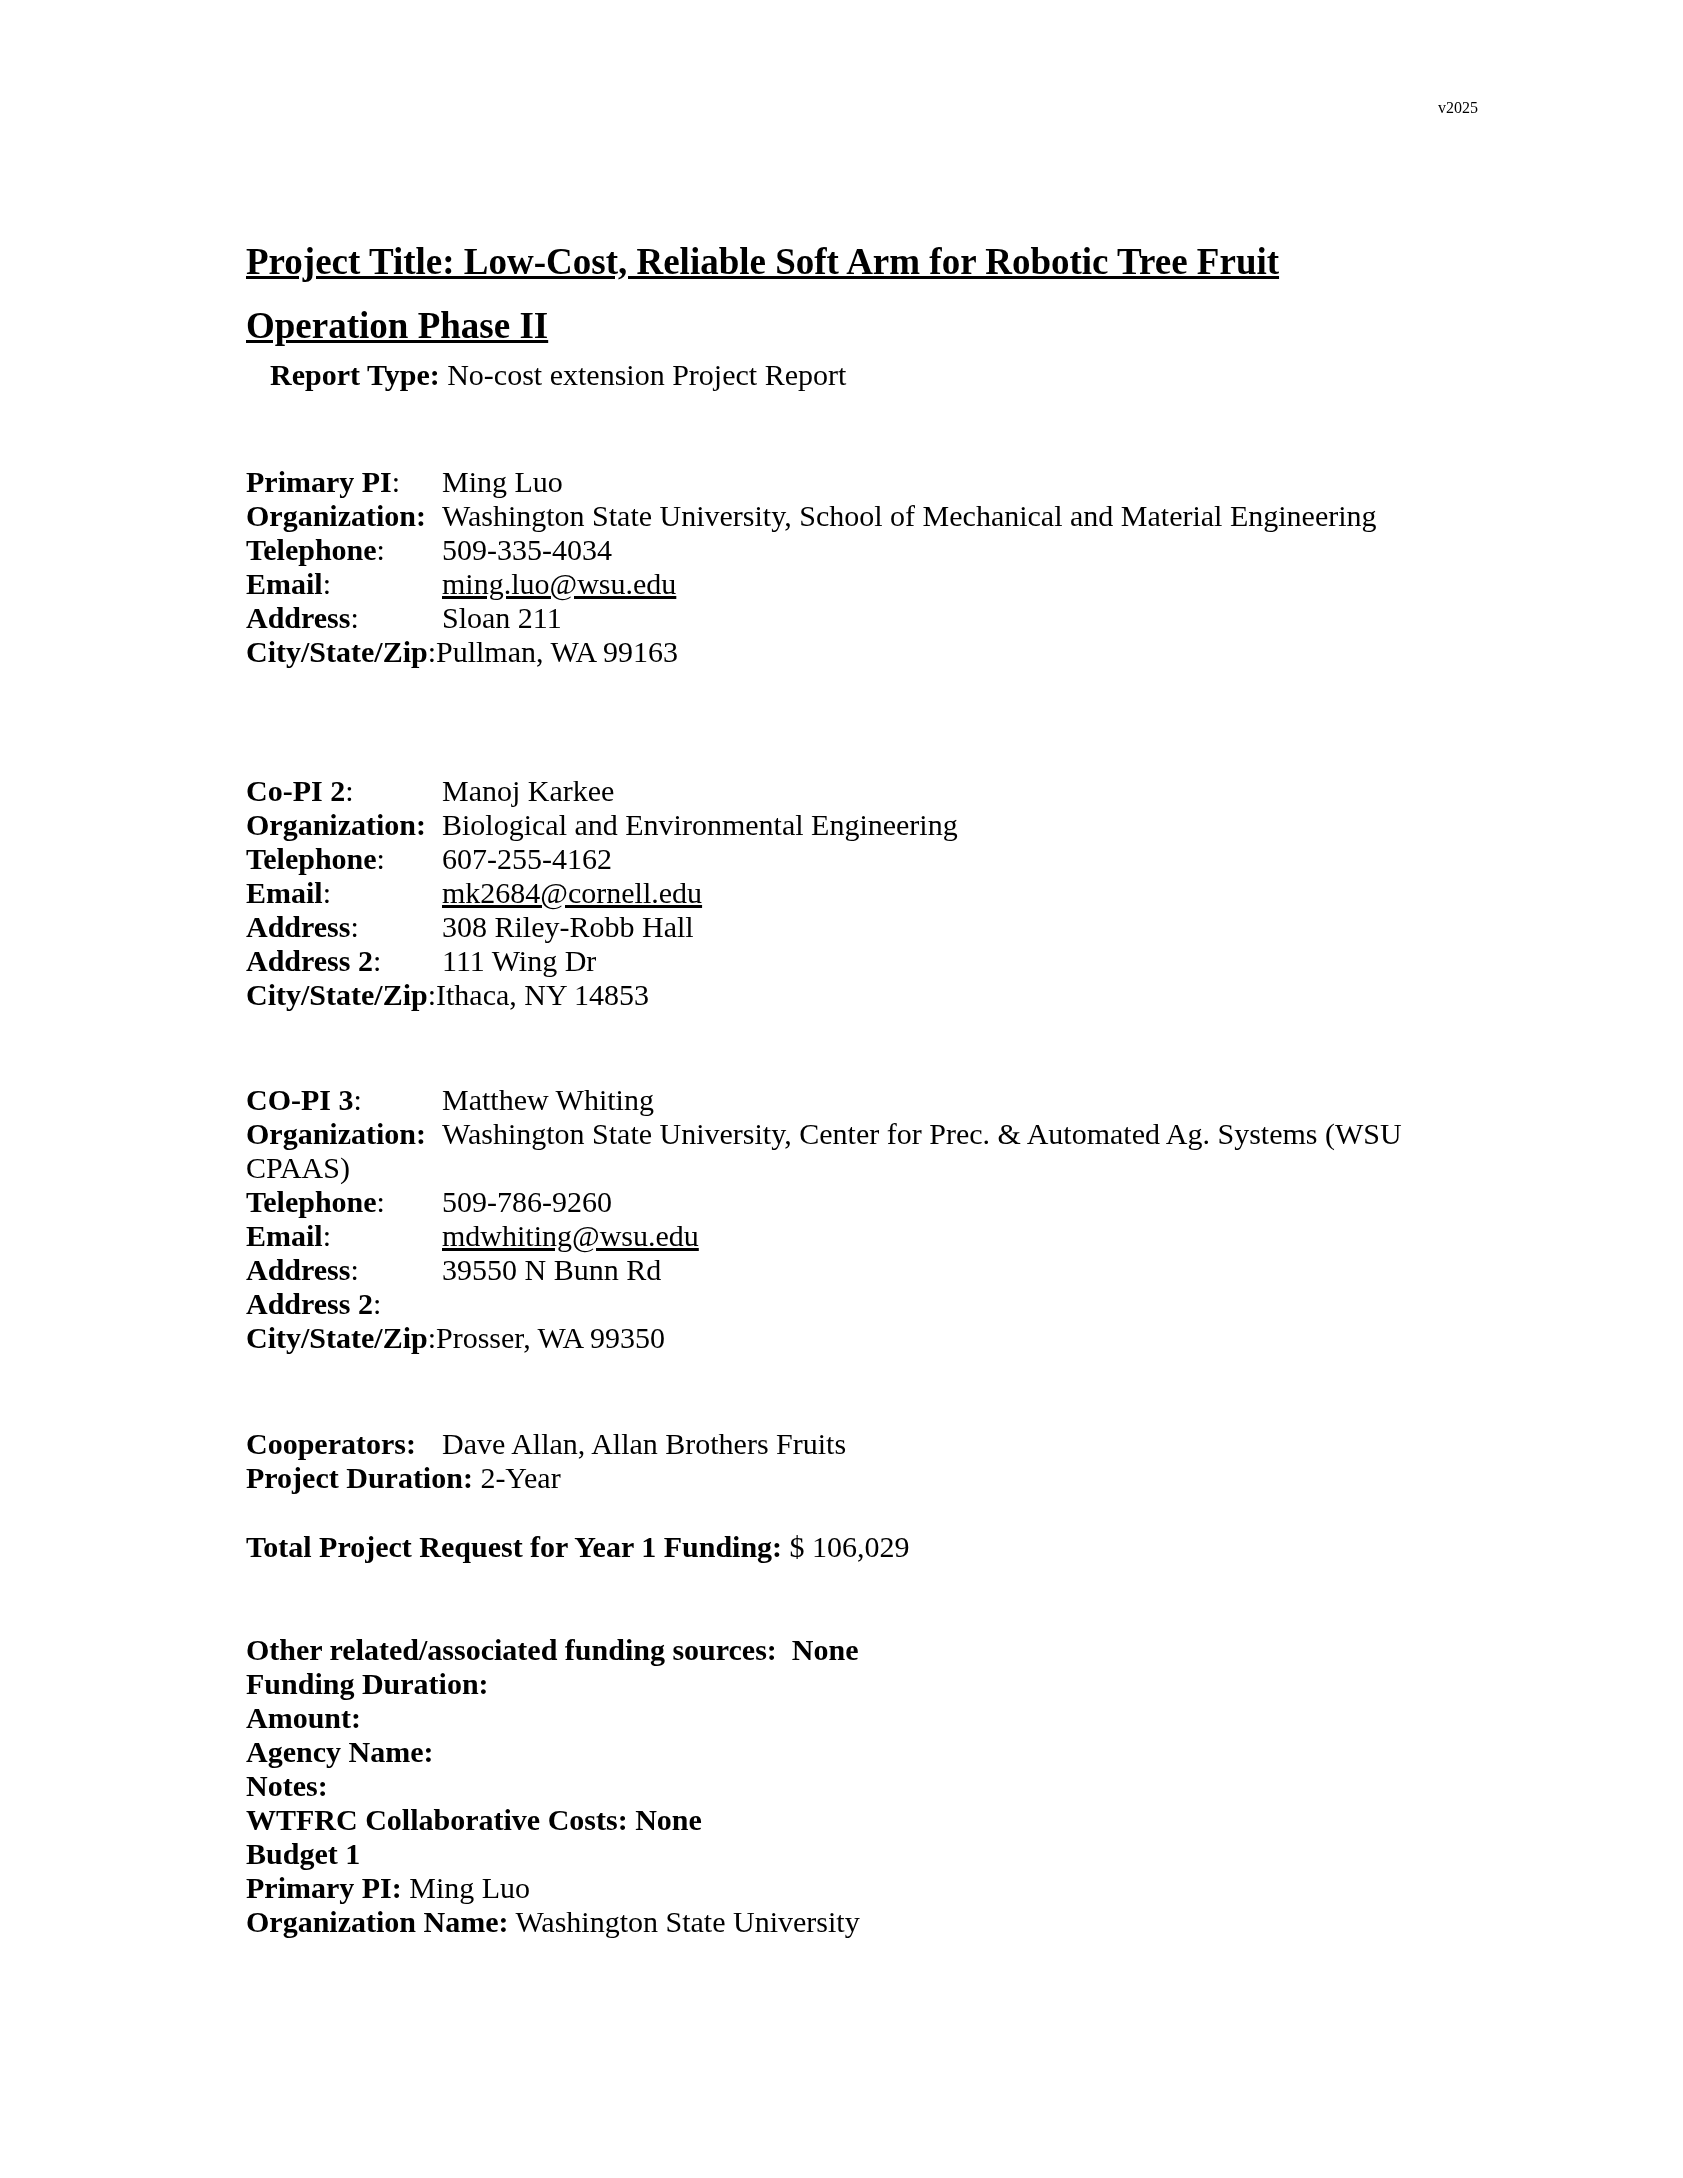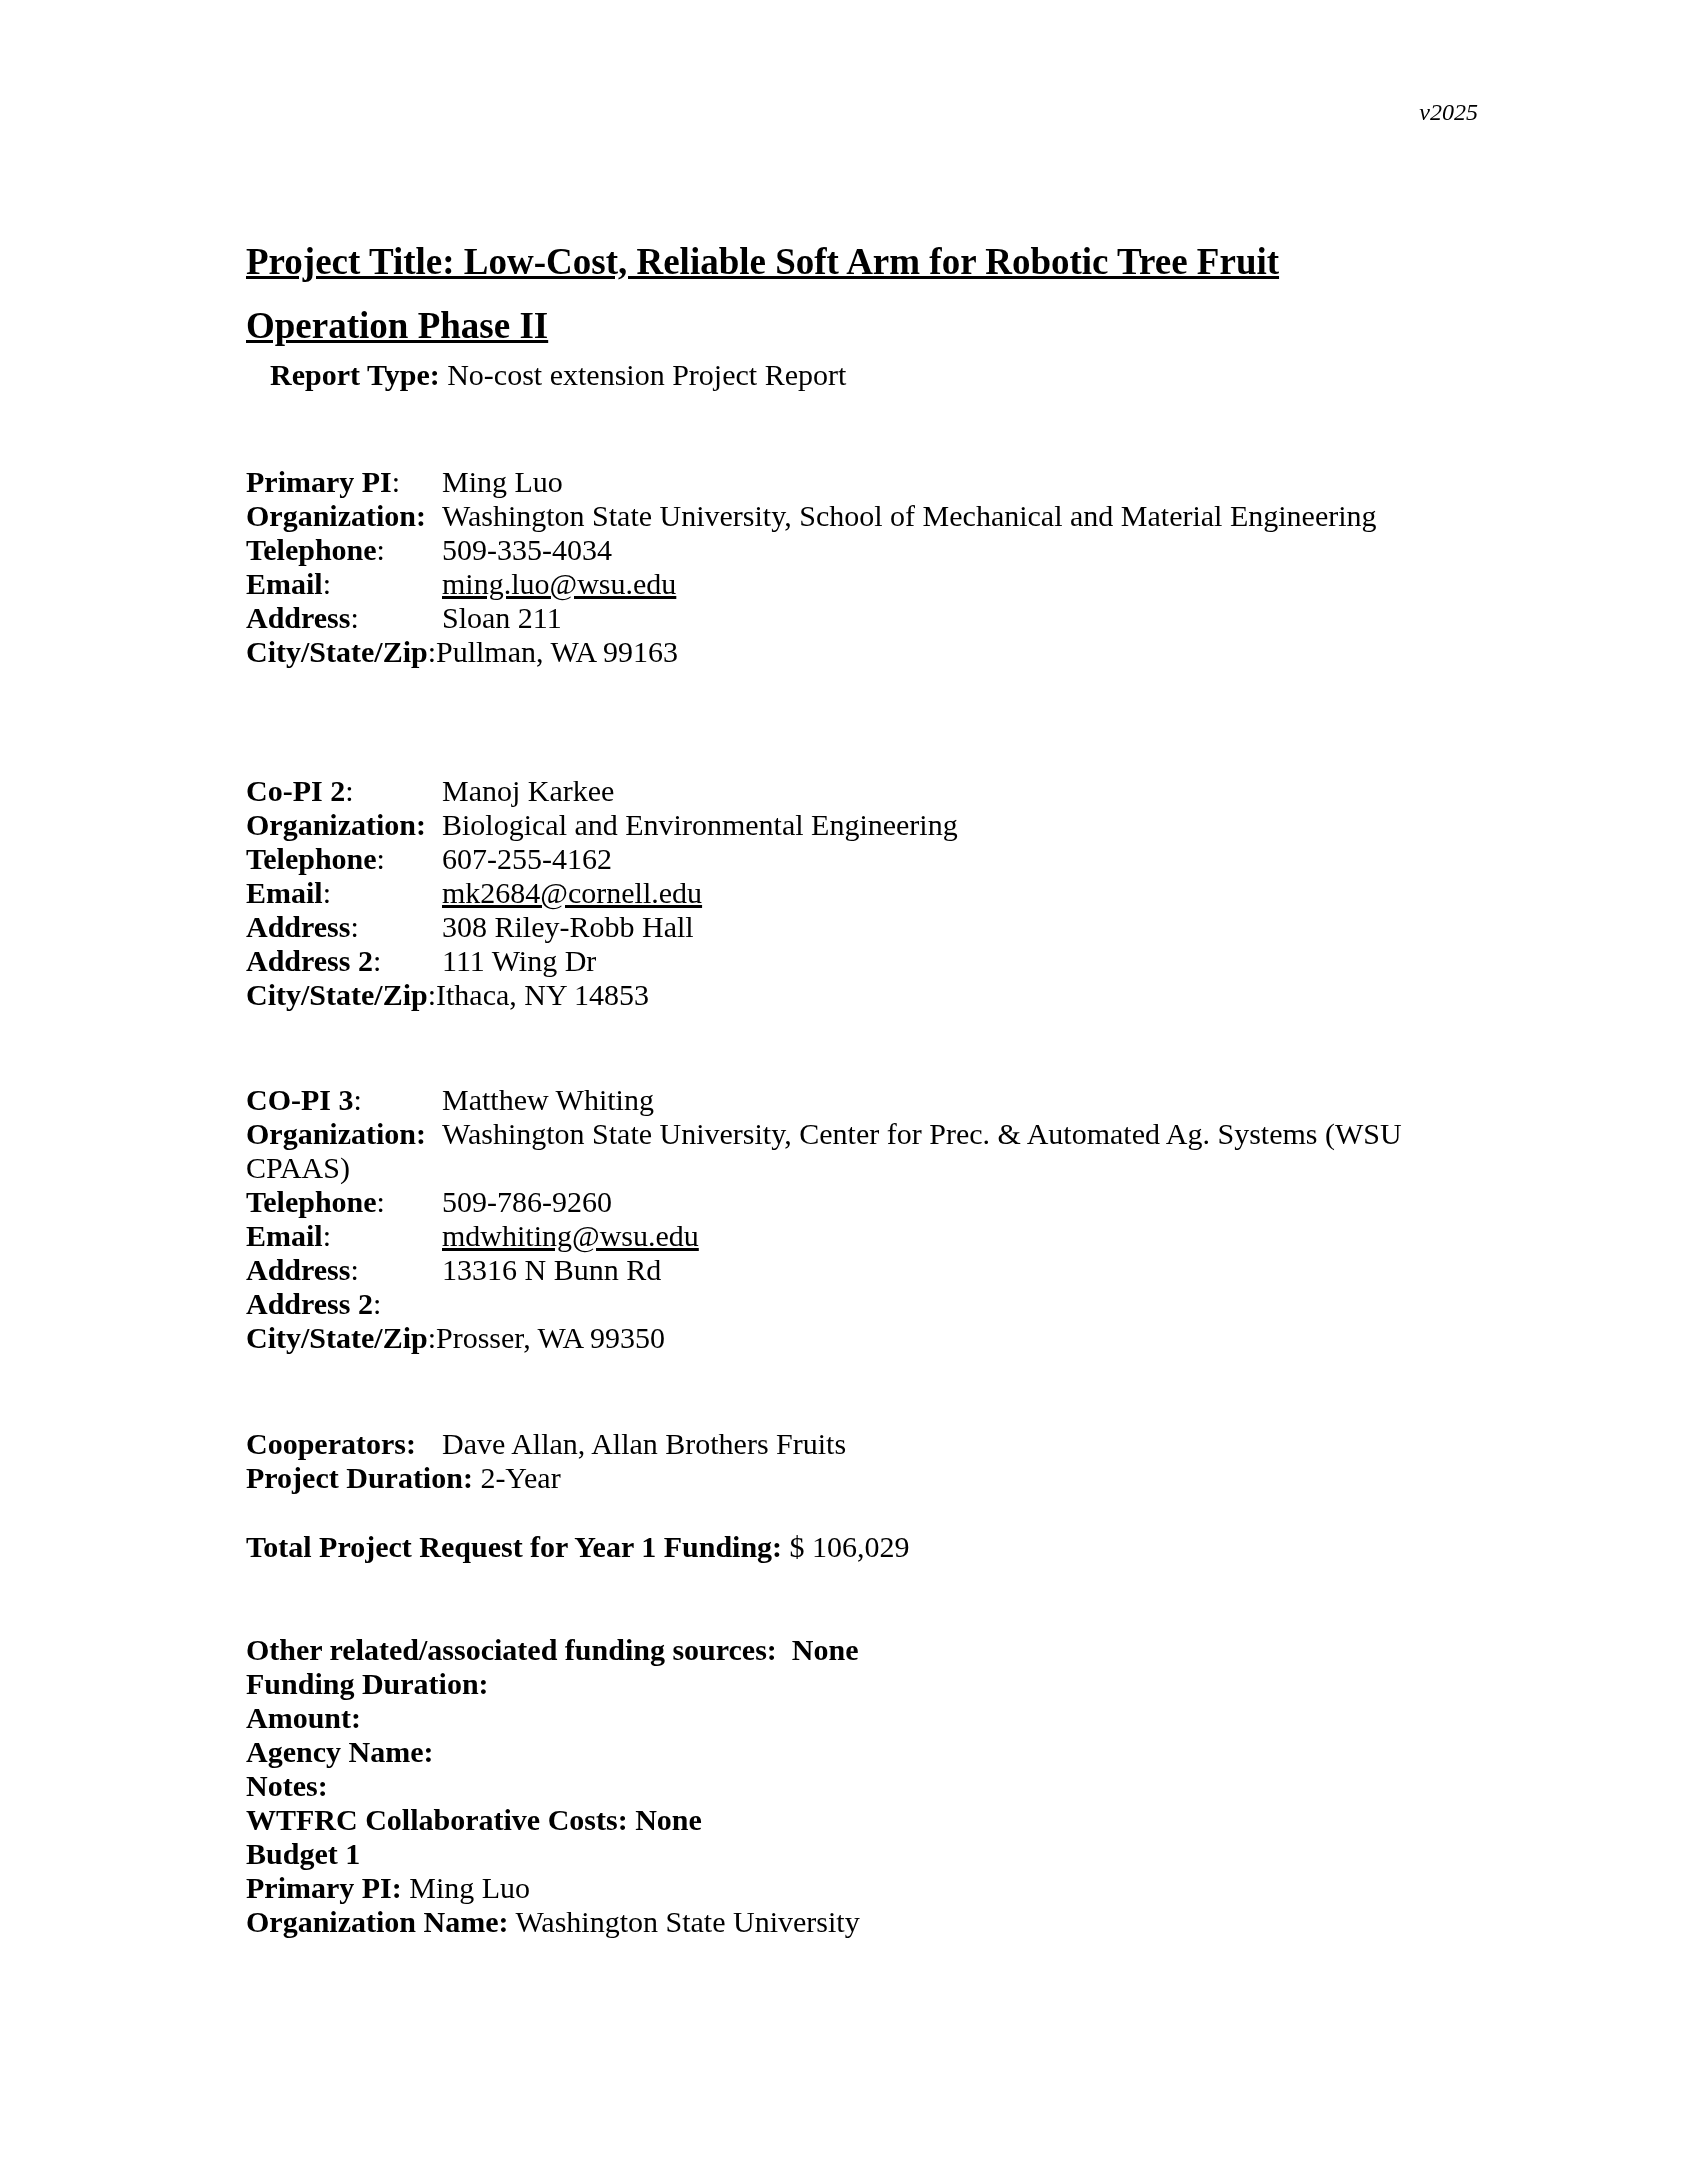--- a/index.html
+++ b/index.html
@@ -12,22 +12,21 @@
       height: 2178px;
       position: relative;
       overflow: hidden;
       font-family: "Liberation Serif", "DejaVu Serif", serif;
       color: #000000;
     }
     .version {
       position: absolute;
       top: 99px;
       right: 205px;
-      font-size: 24px;
-      font-style: italic;
+      font-size: 16px;
     }
     .title {
       position: absolute;
       left: 246px;
       top: 230px;
       width: 1139px;
       font-size: 37px;
       font-weight: bold;
       line-height: 64px;
       margin: 0;
@@ -146,21 +145,21 @@
   <div class="row wrap" style="width:1188px;">
     <span class="lbl" style="display:inline-block;width:196px;"><span>Organization</span><span>:</span></span><span class="val" style="margin-left:0;">Washington State University, Center for Prec. &amp; Automated Ag. Systems (WSU CPAAS)</span>
   </div>
   <div class="row">
     <span class="lbl"><span>Telephone</span><span class="colon">:</span></span><span class="val">509-786-9260</span>
   </div>
   <div class="row">
     <span class="lbl"><span>Email</span><span class="colon">:</span></span><a class="val link">mdwhiting@wsu.edu</a>
   </div>
   <div class="row">
-    <span class="lbl"><span>Address</span><span class="colon">:</span></span><span class="val">13316 N Bunn Rd</span>
+    <span class="lbl"><span>Address</span><span class="colon">:</span></span><span class="val">39550 N Bunn Rd</span>
   </div>
   <div class="row">
     <span class="lbl"><span>Address 2</span><span class="colon">:</span></span><span class="val"></span>
   </div>
   <div class="row">
     <span class="lbl" style="width:auto;"><span>City/State/Zip</span><span class="colon">:</span></span><span class="val">Prosser, WA 99350</span>
   </div>
 </div>
 
 <div class="kv" style="top:1427px;">

